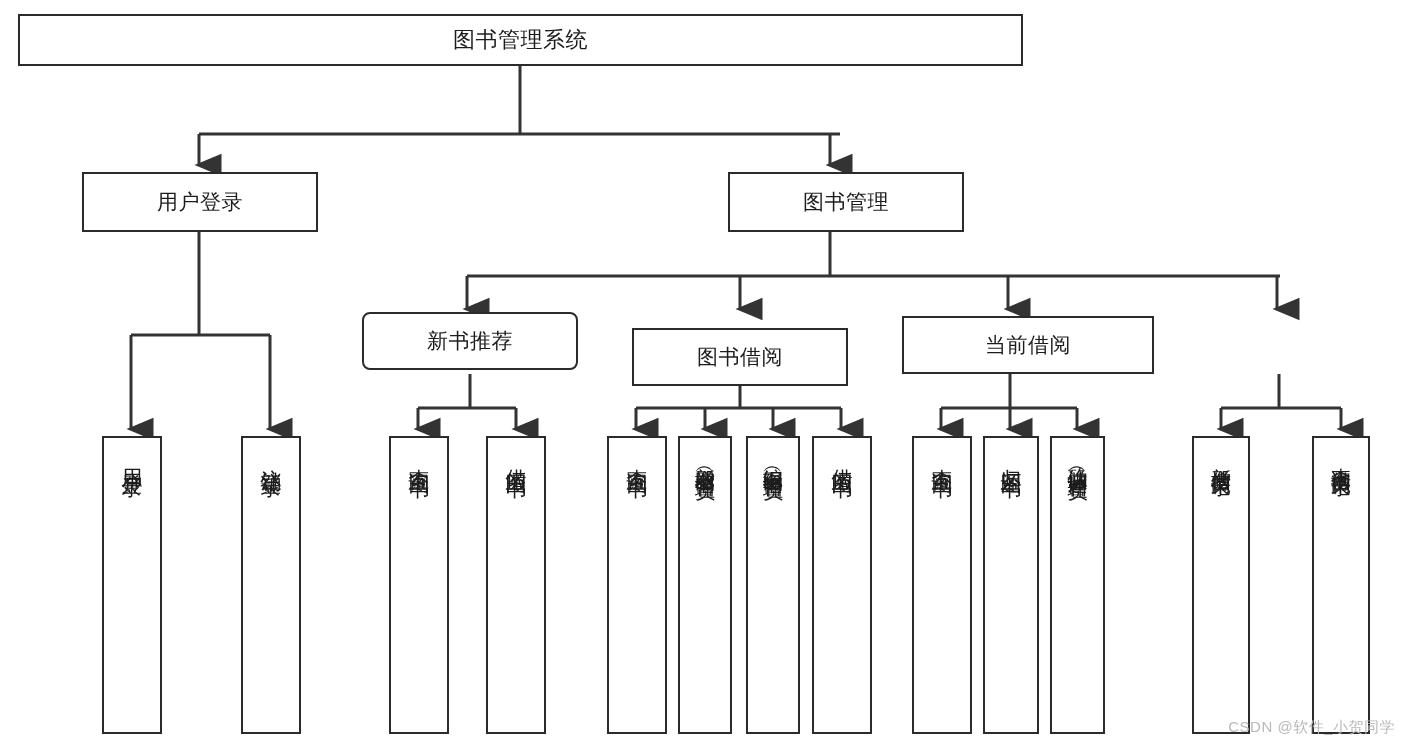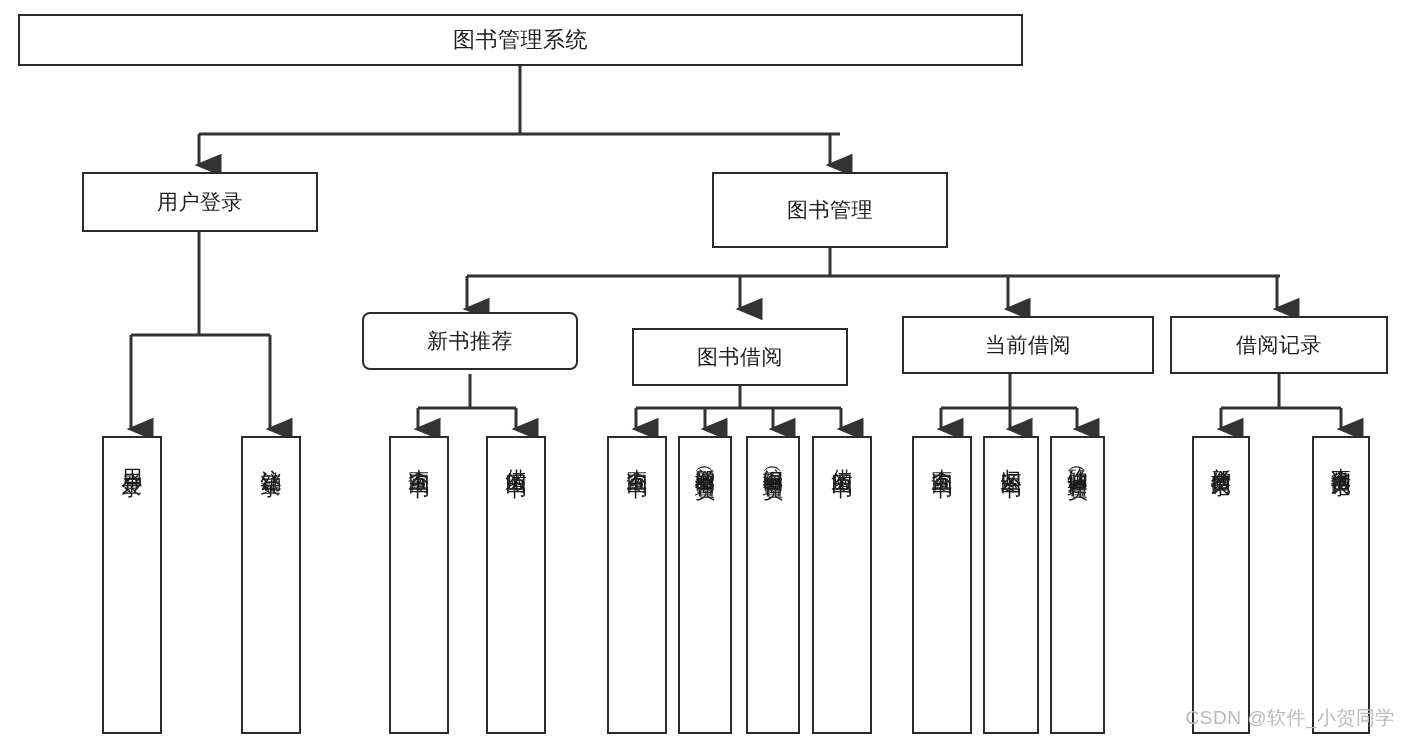--- a/index.html
+++ b/index.html
@@ -61,22 +61,22 @@
     max-height:282px;
   }
   .node.v.narrow .label{
     font-size:20px;
     letter-spacing:2px;
   }
   
   #watermark{
     position:absolute;
     right:10px;
-    bottom:16px;
-    font-size:19px;
+    bottom:10px;
+    font-size:15px;
     color:#b9b9b9;
     letter-spacing:0.5px;
     z-index:5;
     white-space:nowrap;
     user-select:none;
   }
 </style>
 </head>
 <body>
 
@@ -135,39 +135,36 @@
   </svg>
 
   <div class="node h root" style="left:18px; top:14px; width:1005px; height:52px;">
     <span class="label">图书管理系统</span>
   </div>
 
   <div class="node h" style="left:82px; top:172px; width:236px; height:60px;">
     <span class="label">用户登录</span>
   </div>
 
-  <div class="node h" style="left:712px; top:172px; width:236px; height:76px;">
+  <div class="node h" style="left:728px; top:172px; width:236px; height:60px;">
     <span class="label">图书管理</span>
   </div>
 
   <div class="node h" style="left:362px; top:312px; width:216px; height:58px;border-radius:8px;">
     <span class="label">新书推荐</span>
   </div>
 
   <div class="node h" style="left:632px; top:316px; width:216px; height:58px;margin-top:12px;">
     <span class="label">图书借阅</span>
   </div>
 
   <div class="node h" style="left:902px; top:316px; width:252px; height:58px;">
     <span class="label">当前借阅</span>
   </div>
 
-  <div class="node h" style="left:1170px; top:316px; width:218px; height:58px;">
-    <span class="label">借阅记录</span>
-  </div>
 
   <div class="node v" style="left:102px; top:436px; width:60px; height:298px;">
     <span class="label">用户登录</span>
   </div>
 
   <div class="node v" style="left:241px; top:436px; width:60px; height:298px;">
     <span class="label">注销登录</span>
   </div>
 
   <div class="node v" style="left:389px; top:436px; width:60px; height:298px;">

